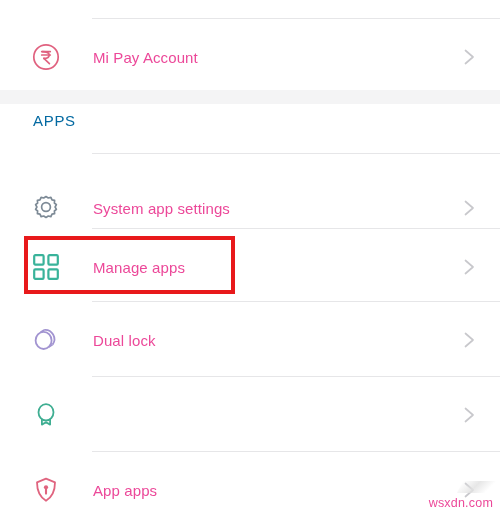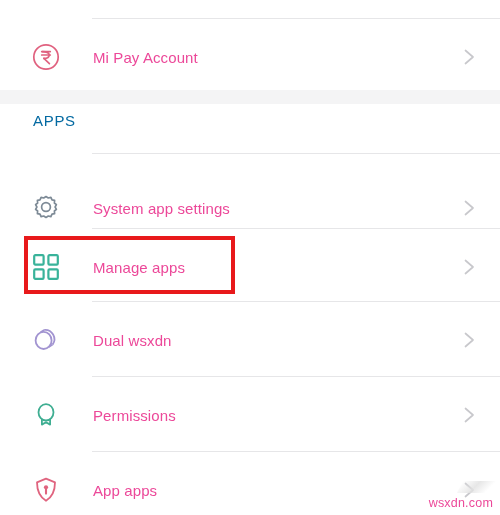--- a/index.html
+++ b/index.html
@@ -212,39 +212,38 @@
     <span class="row-icon">
       <svg width="30" height="30" viewBox="0 0 30 30" aria-hidden="true">
         <g fill="none" stroke="#a294d1" stroke-width="1.8">
           <path d="M13.2 4.9 A9.3 9.3 0 0 1 21.6 19.6"></path>
           <path d="M21.6 19.6 L17.8 22.1"></path>
           <path d="M13.2 4.9 L9.6 7.3"></path>
           <ellipse cx="12.6" cy="15.4" rx="8.0" ry="8.6"></ellipse>
         </g>
       </svg>
     </span>
-    <span class="row-label">Dual wsxdn</span>
+    <span class="row-label">Dual lock</span>
     <span class="row-chevron">
       <svg width="20" height="20" viewBox="0 0 20 20" aria-hidden="true">
         <polyline points="6.5,3.5 14,10 6.5,16.5" fill="none" stroke="#c8c8cc" stroke-width="1.7" stroke-linecap="round" stroke-linejoin="round"></polyline>
       </svg>
     </span>
   </div>
 
   <div class="divider" style="top:376px;"></div>
   <div class="row" style="top:378px;">
     <span class="row-icon">
       <svg width="30" height="30" viewBox="0 0 30 30" aria-hidden="true">
         <g fill="none" stroke="#3fae92" stroke-width="1.8" stroke-linejoin="round">
           <ellipse cx="15" cy="12.3" rx="7.5" ry="8.2"></ellipse>
           <path d="M10.9 19.0 L10.9 24.6 L15 22.2 L19.1 24.6 L19.1 19.0"></path>
         </g>
       </svg>
     </span>
-    <span class="row-label">Permissions</span>
     <span class="row-chevron">
       <svg width="20" height="20" viewBox="0 0 20 20" aria-hidden="true">
         <polyline points="6.5,3.5 14,10 6.5,16.5" fill="none" stroke="#c8c8cc" stroke-width="1.7" stroke-linecap="round" stroke-linejoin="round"></polyline>
       </svg>
     </span>
   </div>
 
   <div class="divider" style="top:451px;"></div>
   <div class="row" style="top:453px;">
     <span class="row-icon">

